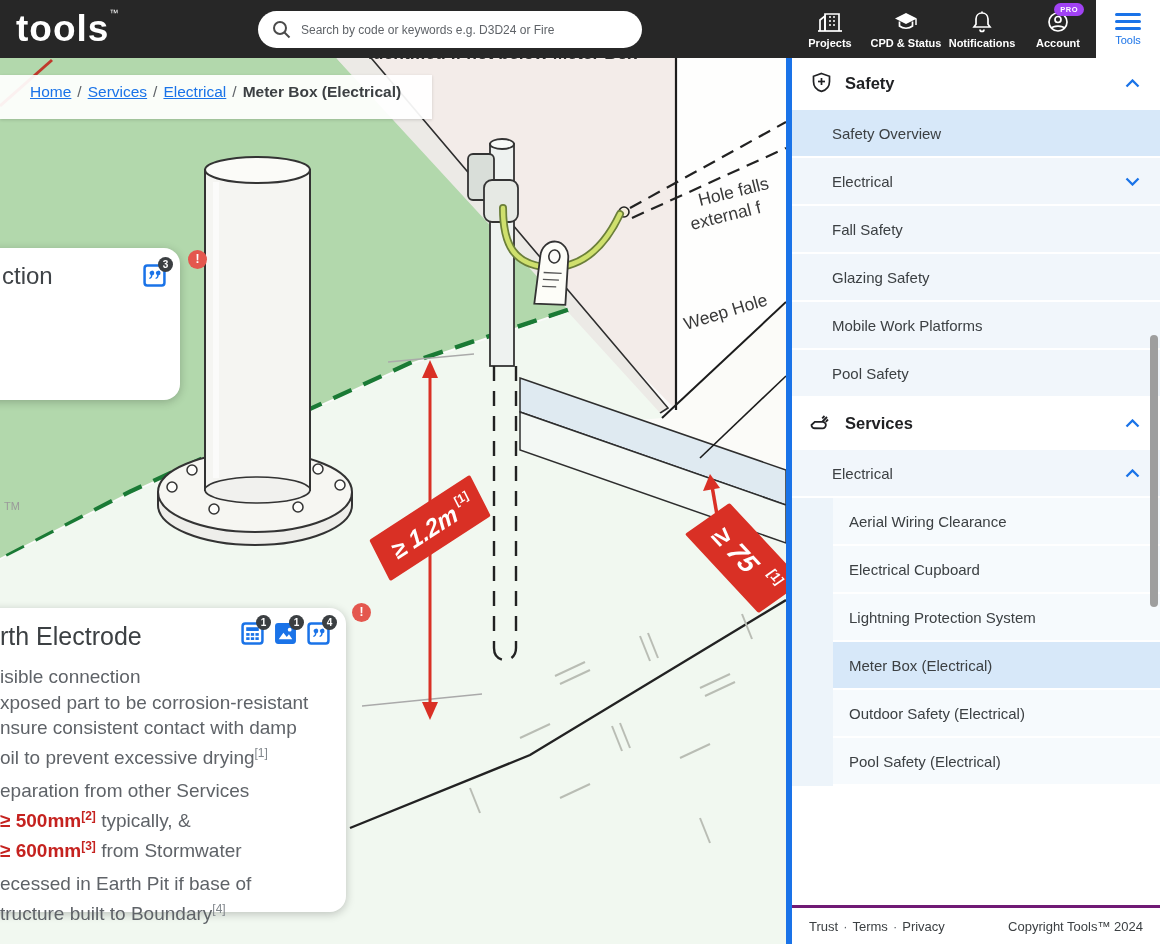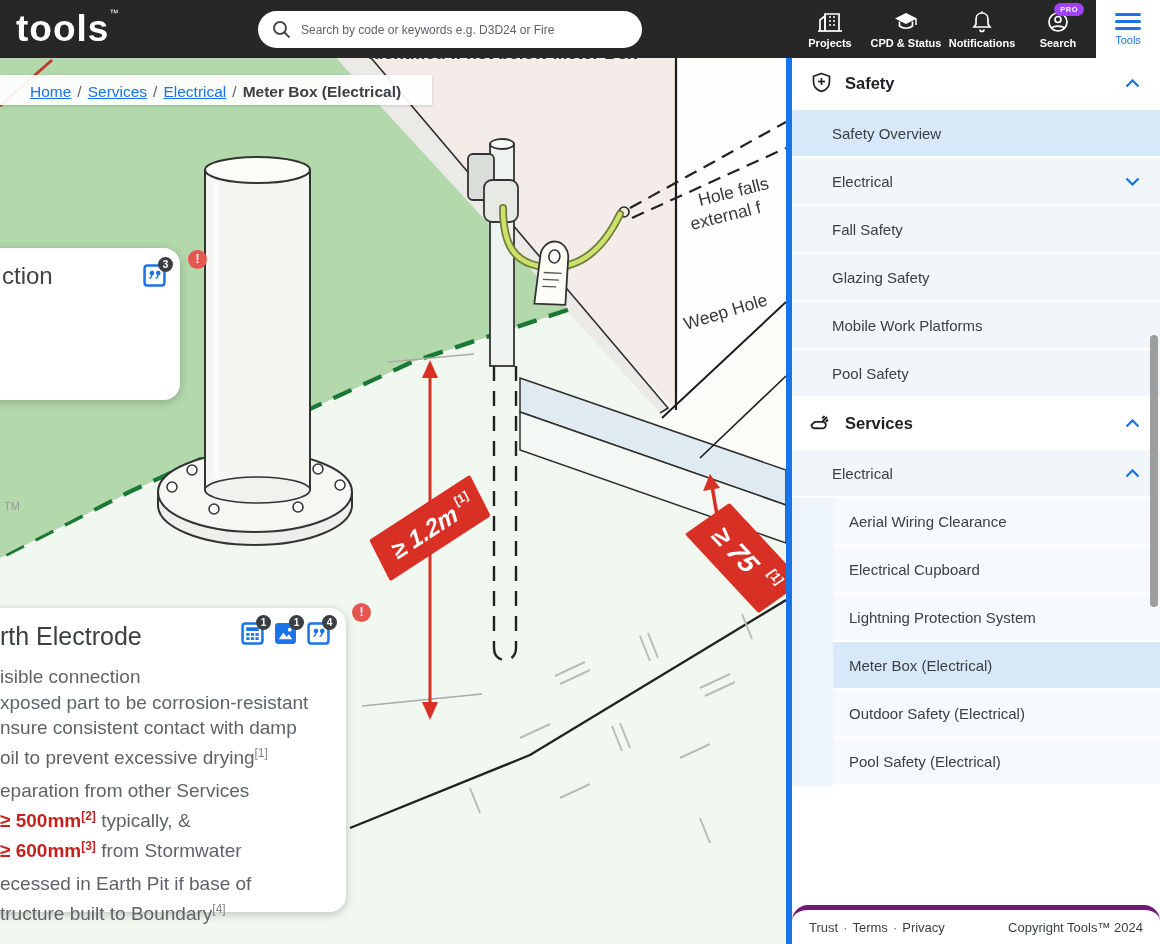--- a/index.html
+++ b/index.html
@@ -21,21 +21,21 @@
   .probadge { position:absolute; top:3px; right:12px; background:#a142f4; color:#fff; font-size:7.5px; font-weight:700; padding:2px 6px; border-radius:8px; letter-spacing:.5px; }
   .toolstab { position:absolute; right:0; top:0; width:64px; height:58px; background:#fff; display:flex; flex-direction:column; align-items:center; justify-content:center; gap:4px; cursor:pointer; }
   .hamburger { width:26px; display:flex; flex-direction:column; gap:4px; }
   .hamburger i { display:block; height:3px; background:#1a73e8; border-radius:2px; }
   .toolstab .nlabel { color:#1a73e8; font-size:11px; font-weight:400; }
 
   
   .diagram { position:absolute; left:0; top:58px; width:786px; height:886px; overflow:hidden; background:#fbfbfa; }
   .diagram svg.scene { position:absolute; left:0; top:0; }
   .cutofftext { position:absolute; left:368px; top:-15px; font-size:17.5px; font-weight:700; color:#2f2f2f; white-space:nowrap; }
-  .breadcrumb { position:absolute; left:0; top:17px; width:432px; height:30px; background:rgba(255,255,255,.93); box-shadow:0 1px 3px rgba(0,0,0,.15); line-height:33px; padding-left:30px; font-size:15.5px; white-space:nowrap; }
+  .breadcrumb { position:absolute; left:0; top:17px; width:432px; height:44px; background:rgba(255,255,255,.93); box-shadow:0 1px 3px rgba(0,0,0,.15); line-height:33px; padding-left:30px; font-size:15.5px; white-space:nowrap; }
   .breadcrumb a { color:#1a73e8; text-decoration:underline; cursor:pointer; }
   .breadcrumb .sep { color:#5f6368; padding:0 6px; }
   .breadcrumb .cur { color:#3c4043; font-weight:700; }
 
   .alertdot { position:absolute; width:19px; height:19px; border-radius:50%; background:#e4574e; color:#fff; font-size:12px; font-weight:700; text-align:center; line-height:19px; }
 
   .callout { position:absolute; background:#fff; border-radius:16px; box-shadow:0 2px 10px rgba(0,0,0,.22); }
   .callout1 { left:-46px; top:190px; width:226px; height:152px; padding:14px 10px 0 48px; }
   .callout1 .ctitle { font-size:24px; color:#3f4347; }
   .clines { margin-top:12px; }
@@ -67,21 +67,21 @@
   .sb-item { height:48px; background:#f1f6fb; display:flex; align-items:center; padding:0 20px 0 40px; border-bottom:2px solid #fff; cursor:pointer; }
   .sb-item .ilabel { flex:1; font-size:15px; color:#3c4043; }
   .sb-item.hl { background:#d7e8f9; }
   .sb-subwrap { background:#edf4fa; }
   .sb-subitem { height:48px; margin-left:41px; background:#f6fafd; display:flex; align-items:center; padding-left:16px; border-bottom:2px solid #fff; cursor:pointer; }
   .sb-subitem .ilabel { font-size:15px; color:#3c4043; }
   .sb-subitem.hl { background:#d7e8f9; }
   .chev { flex:0 0 auto; }
   .sb-thumb { position:absolute; right:2px; top:277px; width:8px; height:272px; background:#9e9e9e; border-radius:4px; }
 
-  .sb-footer { position:absolute; left:0; bottom:0; width:368px; height:39px; background:#fff; border-top:5px solid #701a75; display:flex; align-items:center; justify-content:space-between; padding:0 17px;border-radius:16px; }
+  .sb-footer { position:absolute; left:0; bottom:0; width:368px; height:39px; background:#fff; border-top:3px solid #701a75; display:flex; align-items:center; justify-content:space-between; padding:0 17px; }
   .sb-footer .flinks { font-size:13px; color:#3c4043; }
   .sb-footer .flinks a { color:#3c4043; text-decoration:none; cursor:pointer; }
   .sb-footer .fdot { color:#5f6368; padding:0 5px; }
   .sb-footer .fcopy { font-size:13px; color:#3c4043; }
 </style>
 </head>
 <body>
 
 <div class="app">
 
@@ -122,21 +122,21 @@
           </svg>
         <span class="nlabel">Notifications</span>
       </div>
       <div class="navitem">
         <span class="probadge">PRO</span>
         <svg width="24" height="24" viewBox="0 0 24 24" fill="none" stroke="#fff" stroke-width="1.7">
             <circle cx="12" cy="12" r="9"></circle>
             <circle cx="12" cy="9.5" r="3"></circle>
             <path d="M5.5 18.5c1.6-3.2 11.4-3.2 13 0"></path>
           </svg>
-        <span class="nlabel">Search</span>
+        <span class="nlabel">Account</span>
       </div>
     </nav>
 
     <div class="toolstab">
       <span class="hamburger">
           <i></i>
           <i></i>
           <i></i>
         </span>
       <span class="nlabel">Tools</span>

